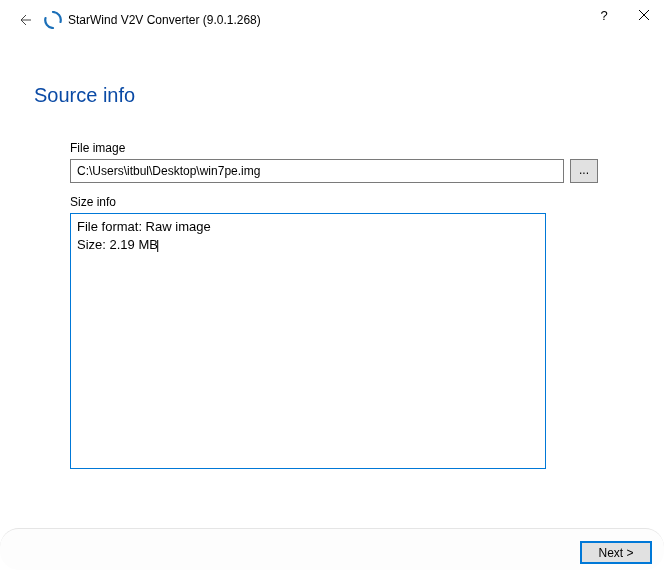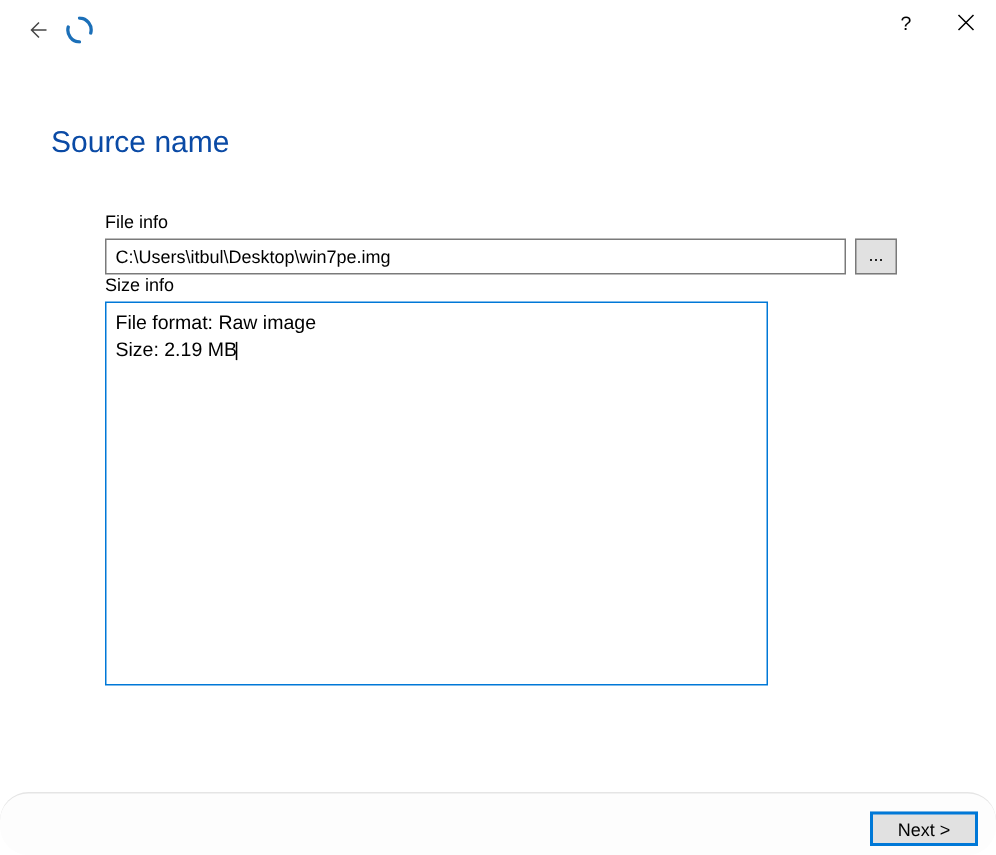--- a/index.html
+++ b/index.html
@@ -73,20 +73,21 @@
       padding-left: 36px;
     }
     .label {
       font-size: 12px;
       color: #000;
       margin-bottom: 4px;
     }
     .file-row {
       display: flex;
       align-items: flex-end;
+      margin-bottom: 12px;
     }
     .file-input {
       width: 494px;
       height: 24px;
       border: 1px solid #7a7a7a;
       padding: 2px 6px;
       font-size: 12px;
       font-family: inherit;
       background: #fff;
       outline: none;
@@ -99,21 +100,21 @@
       background: #e1e1e1;
       cursor: pointer;
       font-size: 12px;
       display: flex;
       align-items: center;
       justify-content: center;
       line-height: 1;
       padding-bottom: 3px;
     }
     .info-box {
-      width: 442px;
+      width: 476px;
       height: 256px;
       border: 1px solid #0078d7;
       padding: 4px 6px;
       font-size: 13px;
       line-height: 1.35;
       background: #fff;
       color: #000;
       margin-top: 4px;
     }
     .info-line { display: block; }
@@ -160,37 +161,38 @@
     <svg width="16" height="16" viewBox="0 0 16 16">
       <path d="M10 3 L5 8 L10 13 M5 8 H15" stroke="#454545" stroke-width="1" fill="none"></path>
     </svg>
   </div>
   <div class="app-icon">
     <svg width="18" height="18" viewBox="0 0 18 18">
       <path d="M9 1 A8 8 0 0 1 16.5 11" stroke="#1b6fb8" stroke-width="2.2" fill="none" stroke-linecap="round"></path>
       <path d="M9 17 A8 8 0 0 1 1.5 7" stroke="#1b6fb8" stroke-width="2.2" fill="none" stroke-linecap="round"></path>
     </svg>
   </div>
+  <span class="title-text">StarWind V2V Converter (9.0.1.268)</span>
   <div class="sys-buttons">
     <div class="sys-btn">
       <span>?</span>
     </div>
     <div class="sys-btn">
       <svg width="12" height="12" viewBox="0 0 12 12">
         <path d="M1 1 L11 11 M11 1 L1 11" stroke="#000" stroke-width="1"></path>
       </svg>
     </div>
   </div>
 </div>
 
 <div class="content">
-  <h1 class="page-heading">Source name</h1>
+  <h1 class="page-heading">Source info</h1>
 
   <div class="form-area">
-    <div class="label">File info</div>
+    <div class="label">File image</div>
     <div class="file-row">
       <input type="text" class="file-input" value="C:\Users\itbul\Desktop\win7pe.img" style="">
       <button class="browse-btn">...</button>
     </div>
 
     <div class="label">Size info</div>
     <div class="info-box">
       <span class="info-line">File format: Raw image</span>
       <span class="info-line cursor-line">Size: 2.19 MB</span>
     </div>

